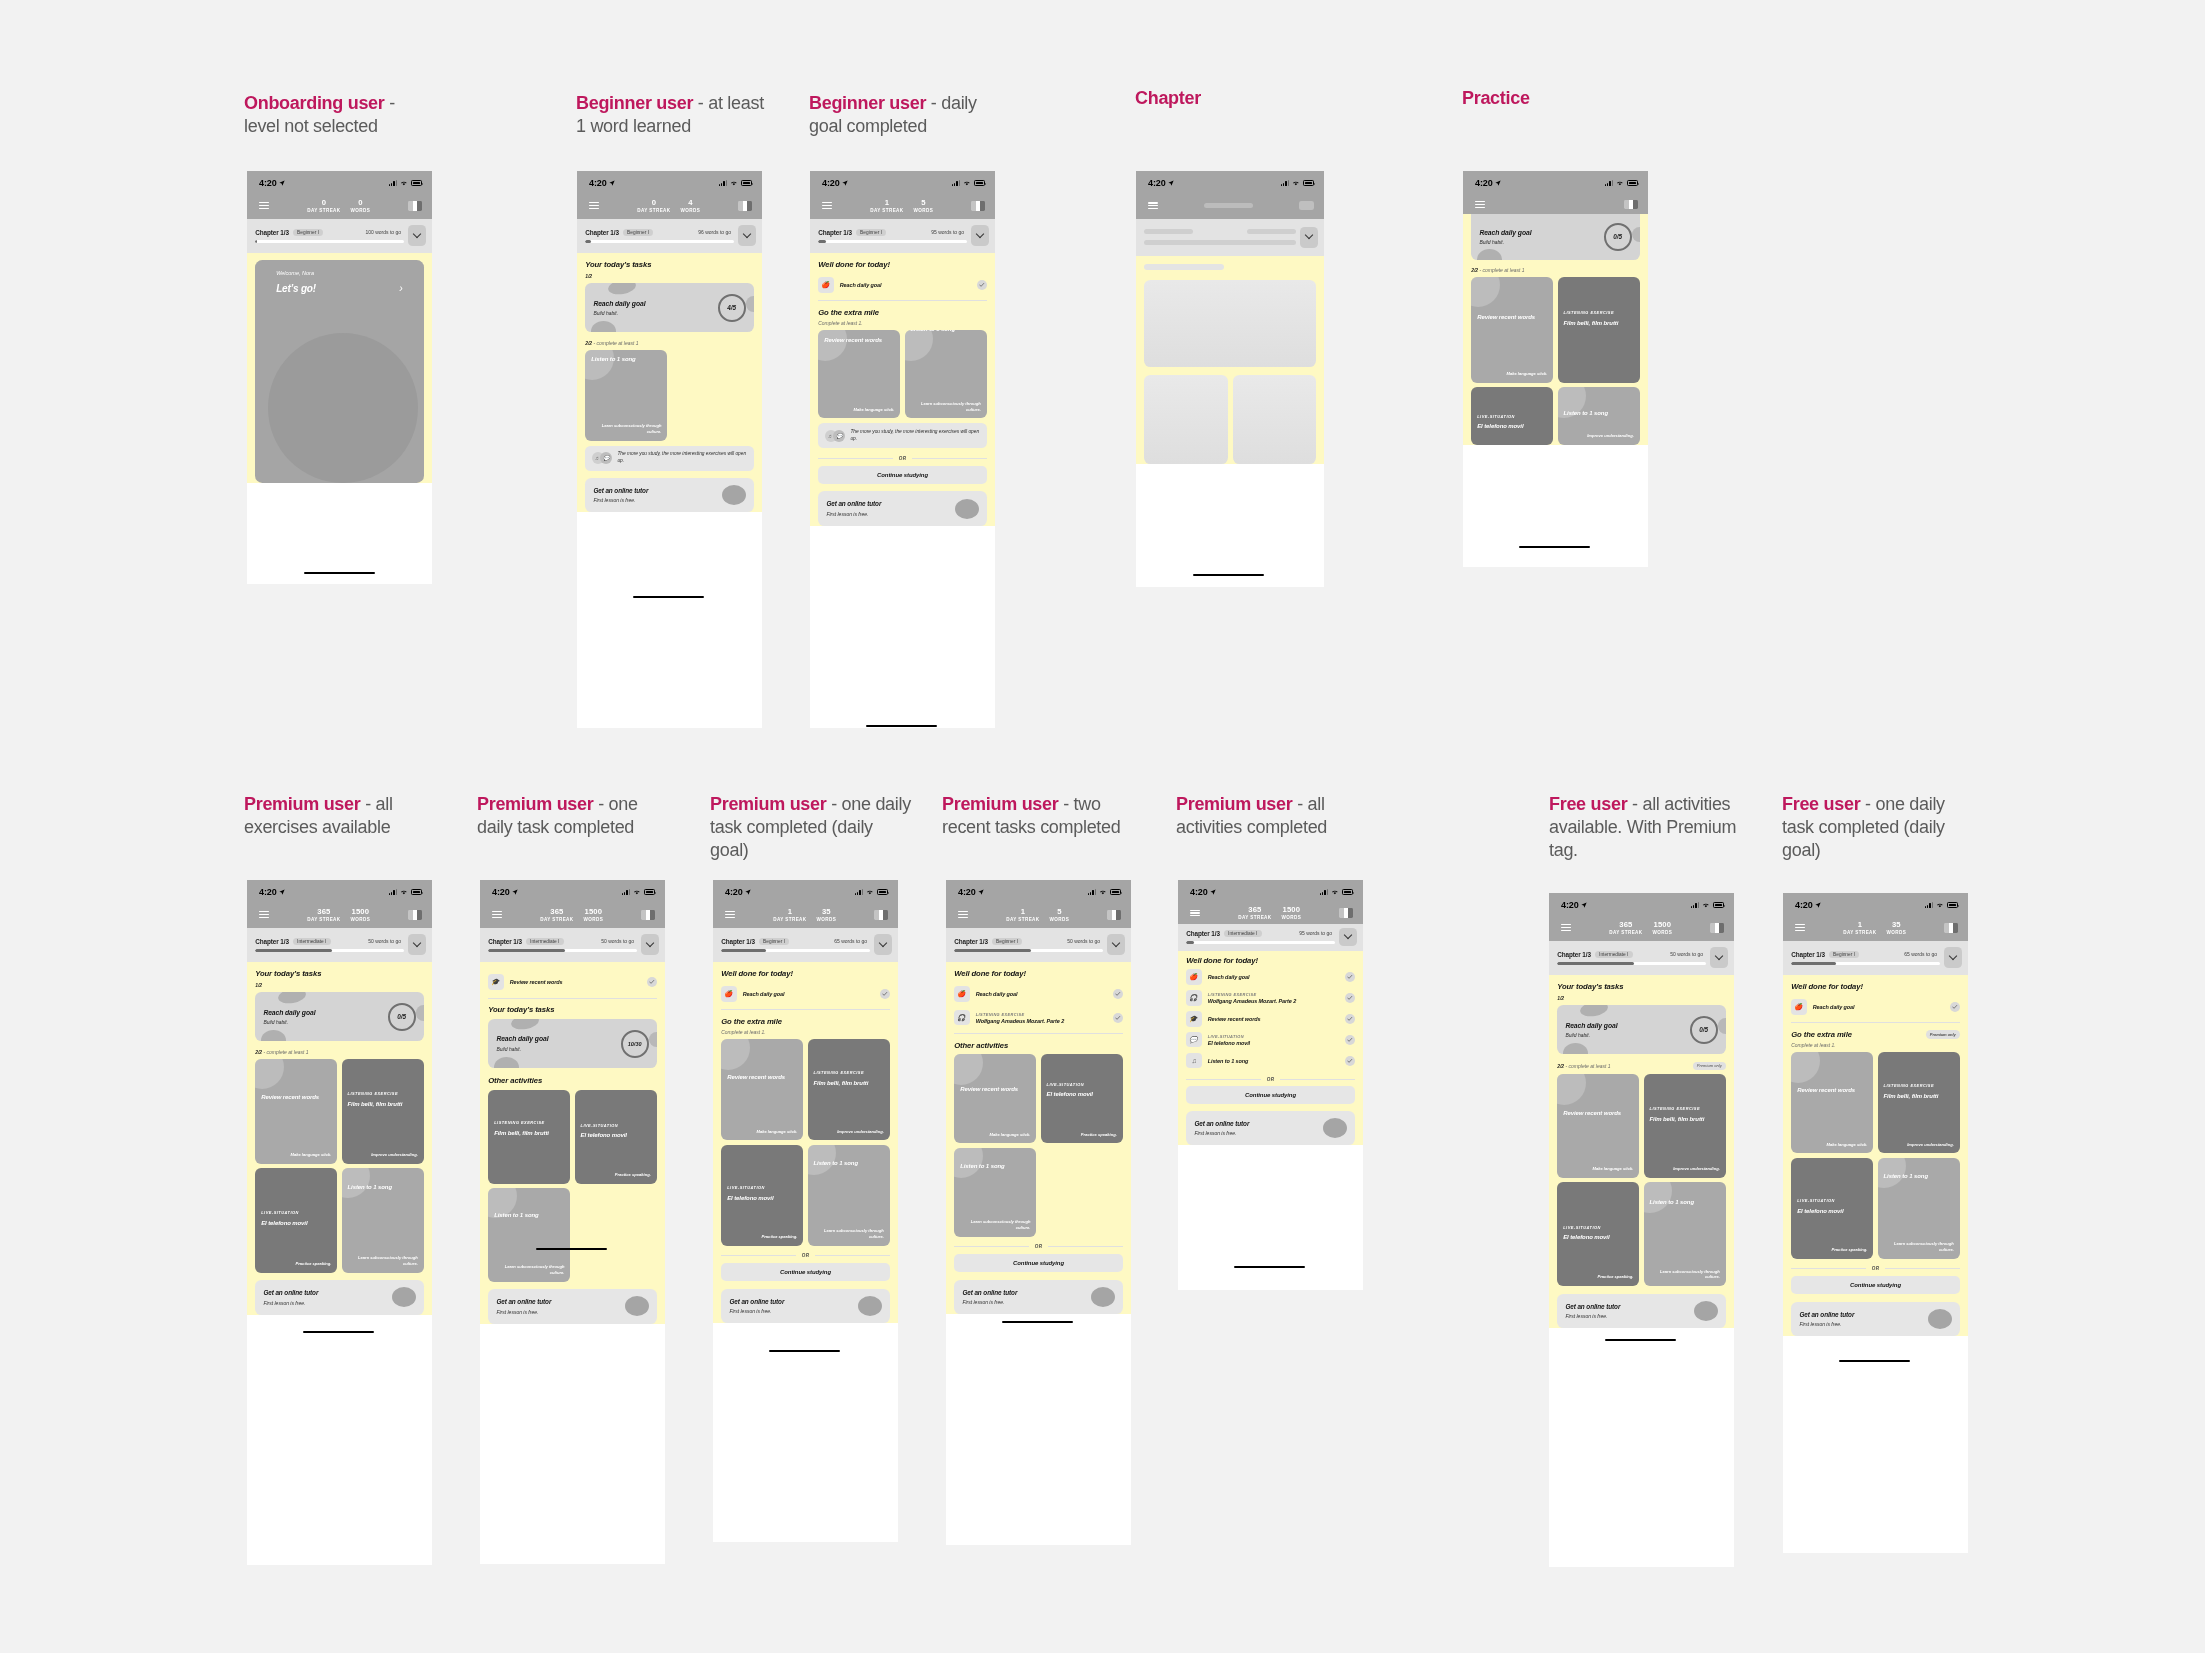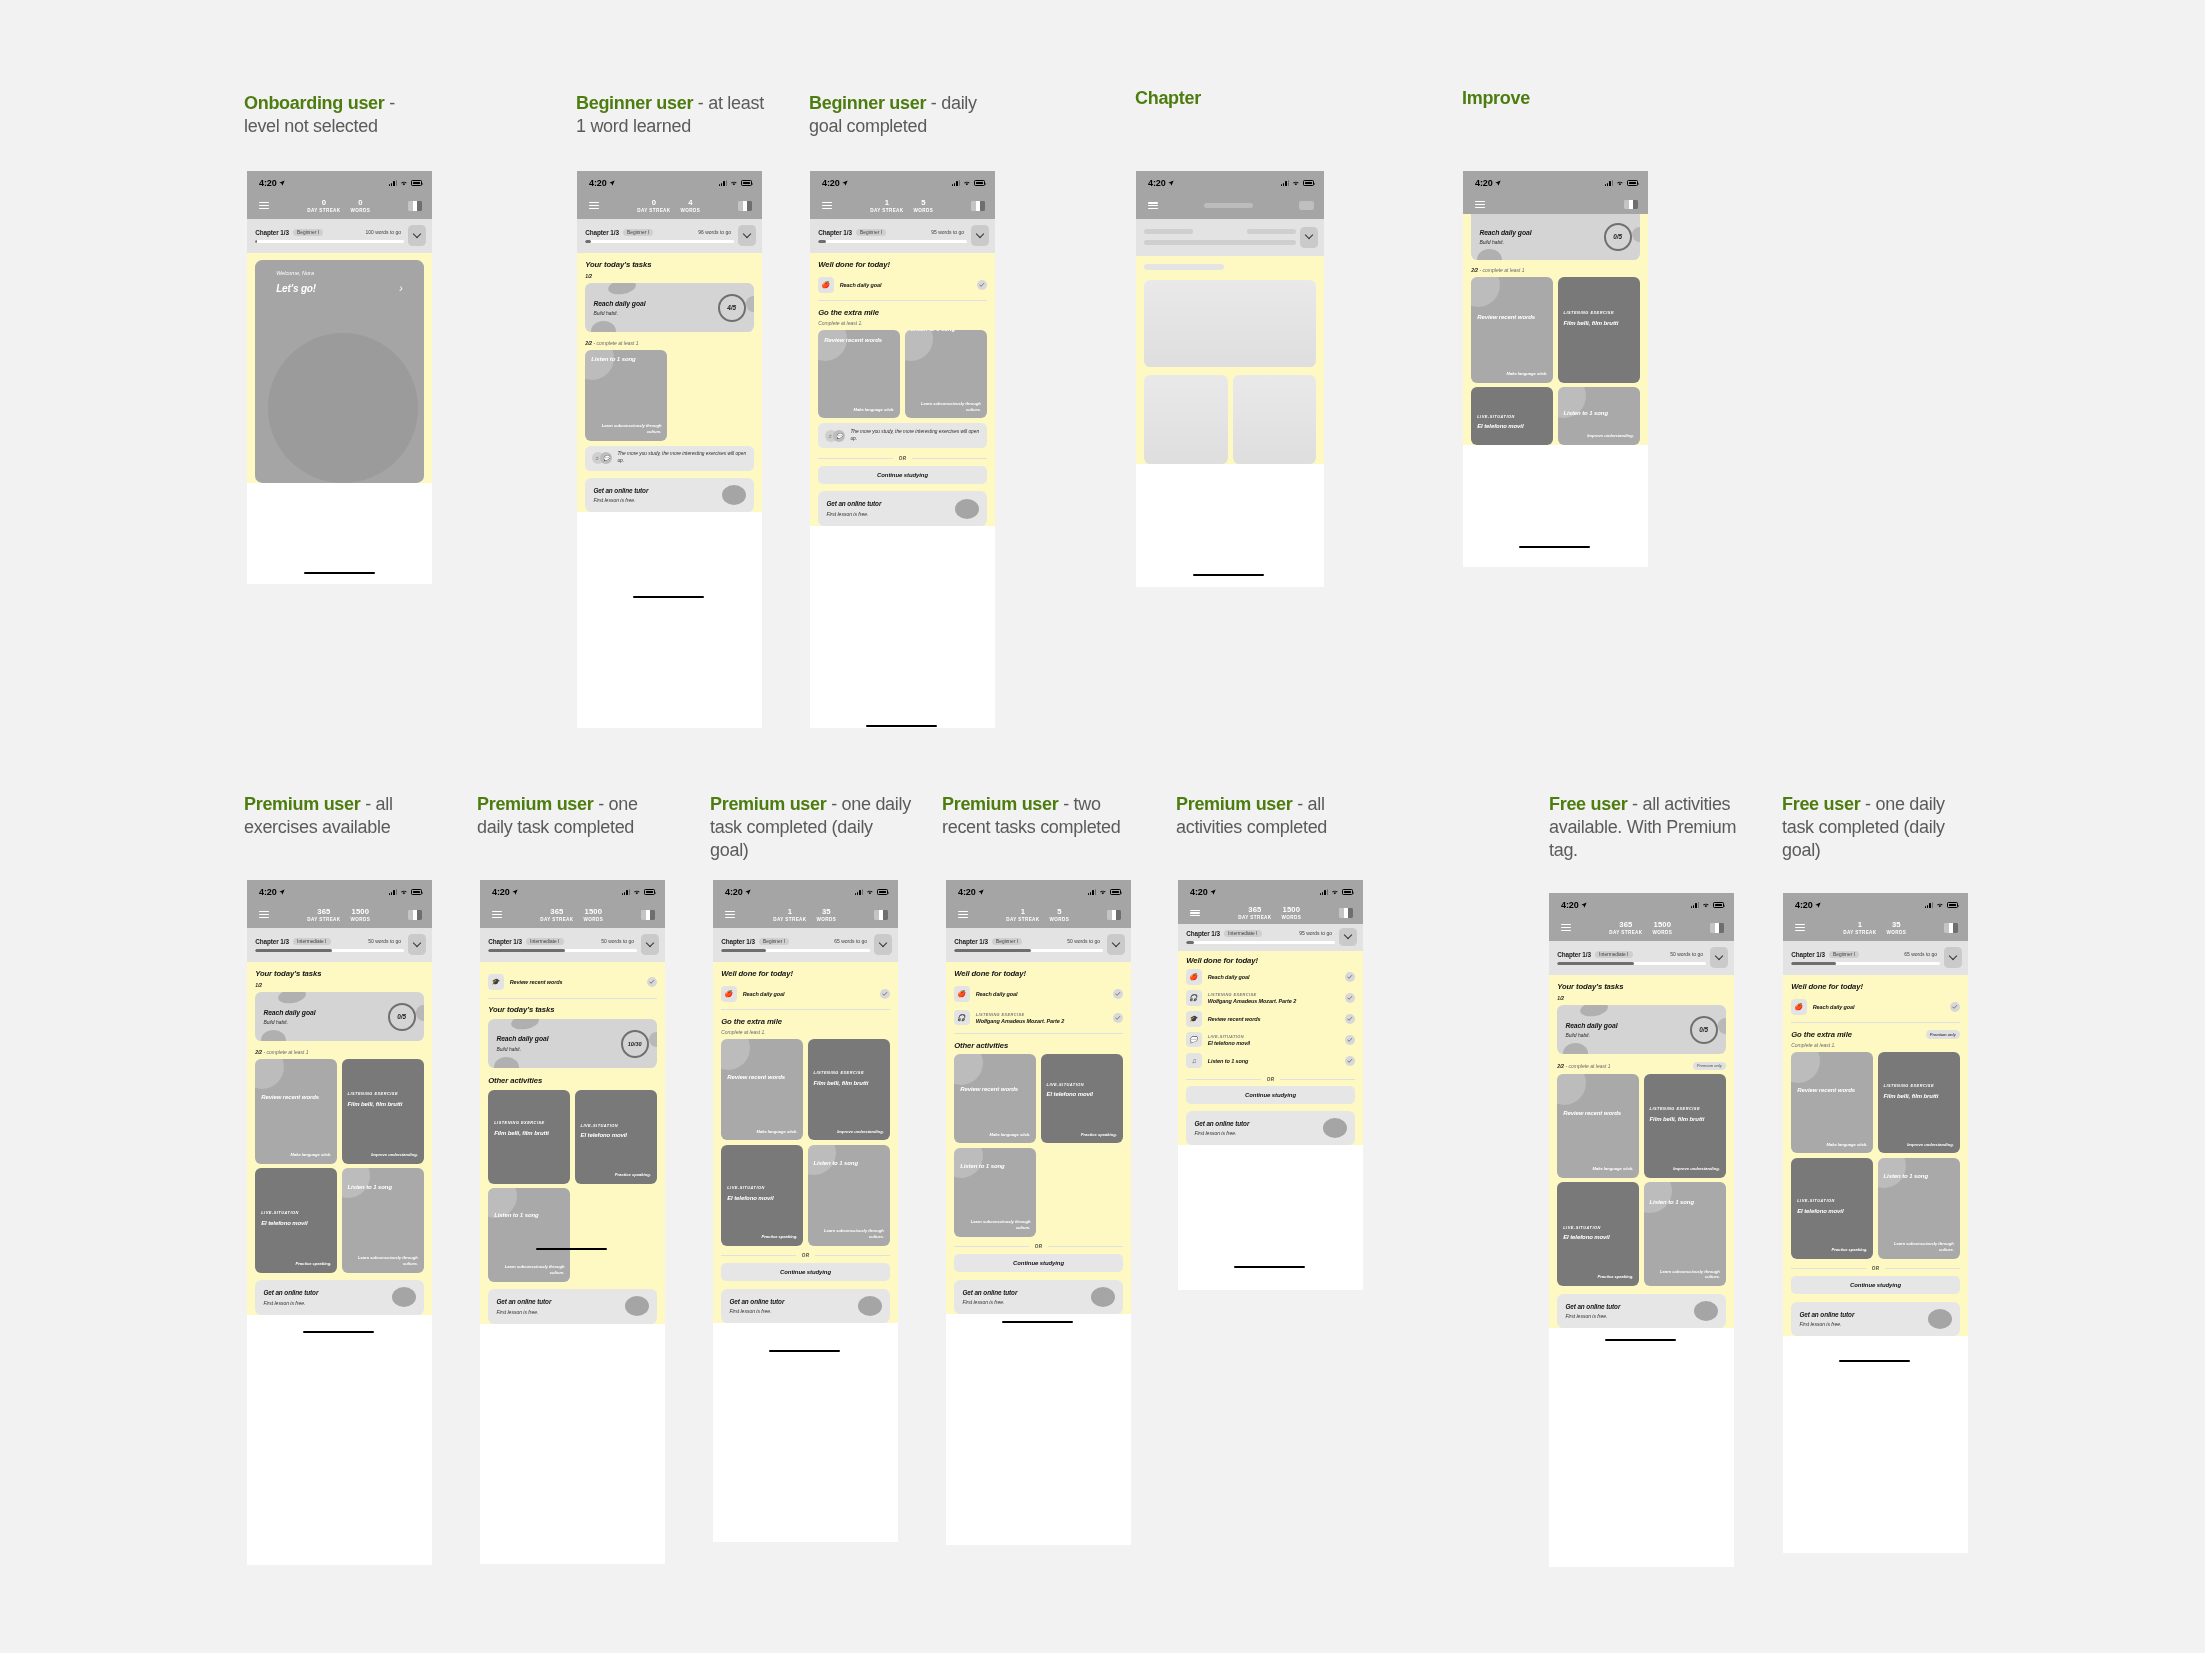--- a/index.html
+++ b/index.html
@@ -11,21 +11,21 @@
   }
   .canvas { position: relative; width: 2205px; height: 1654px; }
 
   
   .caption {
     position: absolute;
     font-size: 18px; line-height: 1.28;
     font-weight: 400; color: #5b5b5b;
     letter-spacing: -0.3px;
   }
-  .caption b { font-weight: 700; color: #4d7c0f; }
+  .caption b { font-weight: 700; color: #be185d; }
 
   
   .phone {
     position: absolute;
     background: #ffffff;
     overflow: hidden;
   }
 
   
   .statusbar {
@@ -199,21 +199,21 @@
   <div class="caption" style="left:576px;top:92px;width:196px">
     <b>Beginner user</b><span> - at least 1 word learned</span>
   </div>
   <div class="caption" style="left:809px;top:92px;width:191px">
     <b>Beginner user</b><span> - daily goal completed</span>
   </div>
   <div class="caption" style="left:1135px;top:87px;width:191px">
     <b>Chapter</b>
   </div>
   <div class="caption" style="left:1462px;top:87px;width:191px">
-    <b>Improve</b>
+    <b>Practice</b>
   </div>
 
   <div class="caption" style="left:244px;top:793px;width:191px">
     <b>Premium user</b><span> - all exercises available</span>
   </div>
   <div class="caption" style="left:477px;top:793px;width:191px">
     <b>Premium user</b><span> - one daily task completed</span>
   </div>
   <div class="caption" style="left:710px;top:793px;width:201px">
     <b>Premium user</b><span> - one daily task completed (daily goal)</span>

